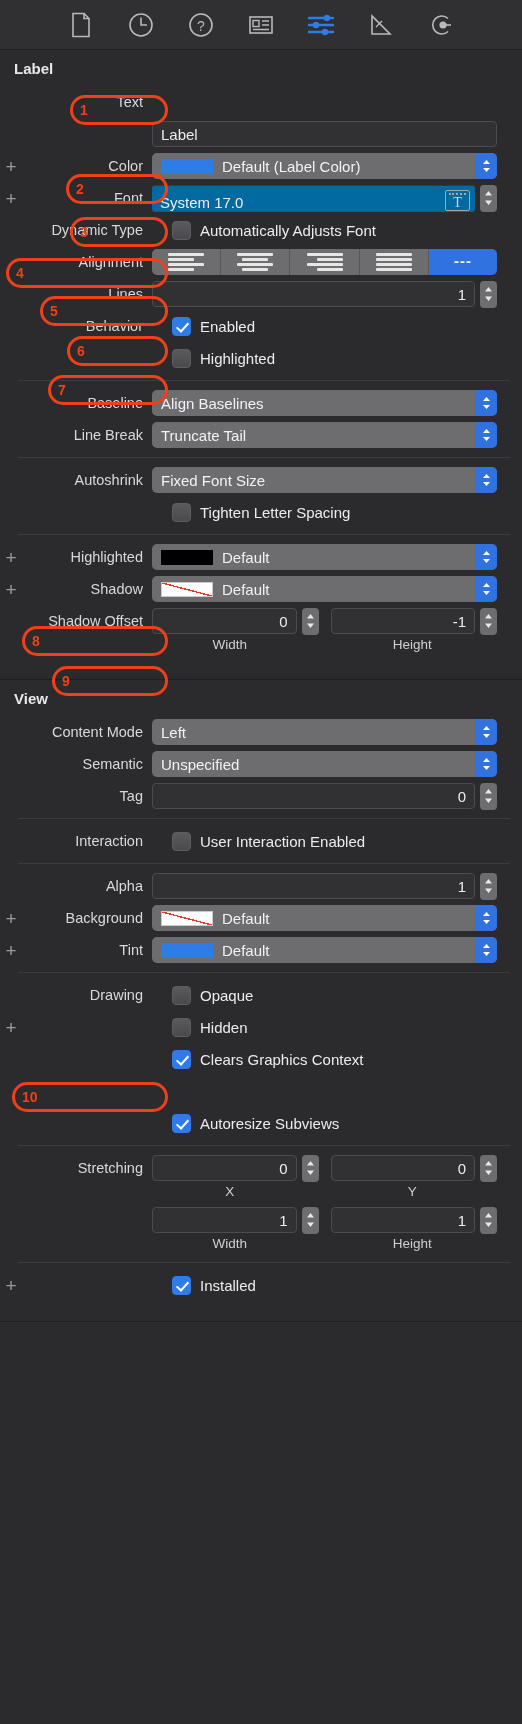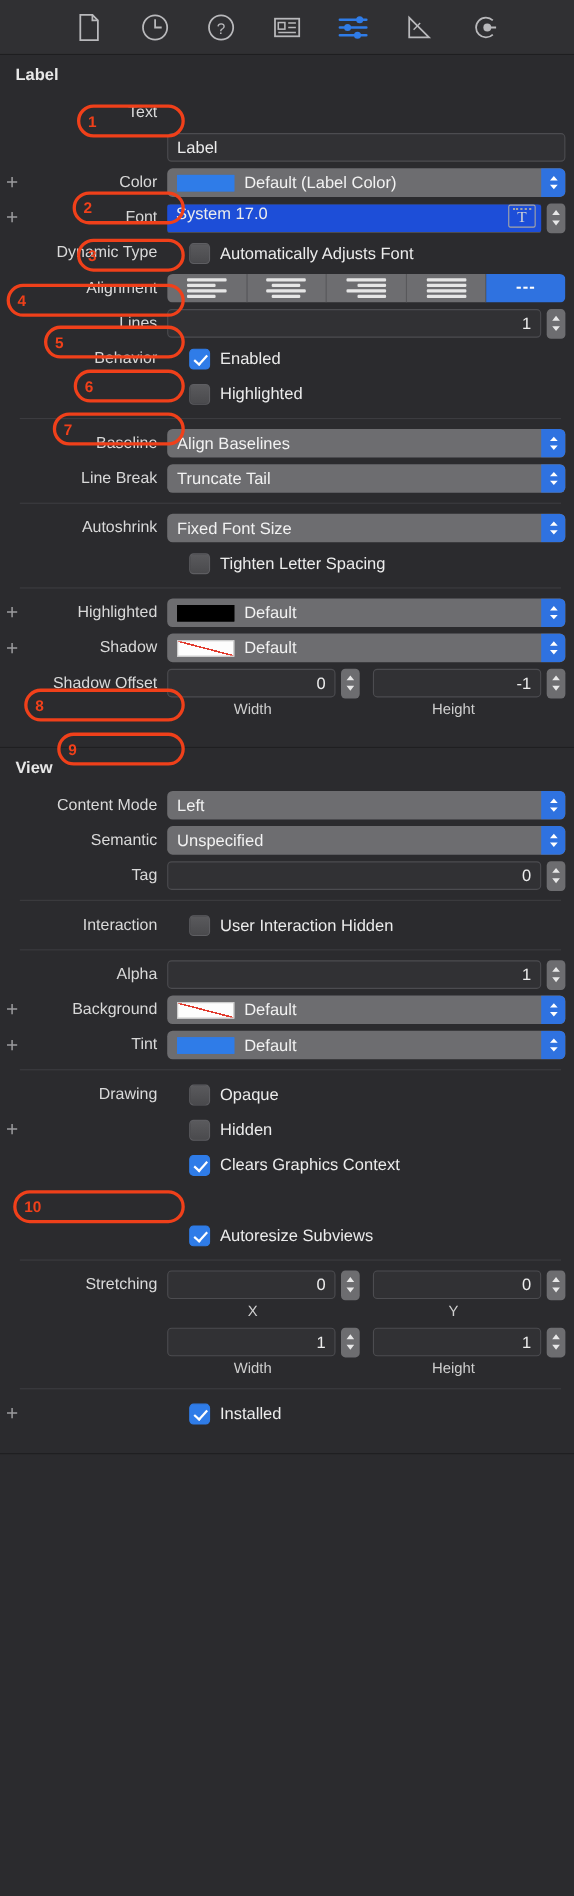--- a/index.html
+++ b/index.html
@@ -26,21 +26,21 @@
   
   .section-title {
     font-size: 15px; font-weight: bold; color: #e8e8e8;
     padding: 10px 0 9px 14px;
   }
   .panel { padding: 0 0 0 0; }
 
   .row {
     display: flex; align-items: center;
     min-height: 32px;
-    padding: 2px 8px 2px 0;
+    padding: 2px 25px 2px 0;
     position: relative;
   }
   .plus {
     width: 22px; min-width:22px; text-align: center;
     color: #9a9a9d; font-size: 19px; line-height: 1;
     user-select:none;
   }
   .plus.empty { color: transparent; }
   .label {
     width: 130px; min-width: 130px; text-align: right;
@@ -90,23 +90,23 @@
   
   .stepper {
     width: 17px; height: 27px; margin-left: 5px; flex: none;
     background: #6d6d70; border-radius: 4px;
     display:flex; flex-direction:column; align-items:center; justify-content:center;
   }
   .stepper svg { display:block; }
 
   
   .fontfield {
-    flex: 1; height: 27px; background: #1d4ed8;
+    flex: 1; height: 27px; background: #0369a1;
     border-bottom: 1px solid #4c4c50; border-top:1px solid #3a3a3d;
-    display: flex; align-items: flex-start; padding: 0 5px 0 8px;
+    display: flex; align-items: flex-end; padding: 0 5px 0 8px;
     font-size: 15px; color: #ececec; border-radius:3px;
   }
   .fontfield .fname { flex:1; }
   .ticon {
     width: 25px; height: 21px; border: 1px solid #a6a6a6;
     border-radius: 2px; display:flex; align-items:flex-end;
     justify-content:center; position:relative; color:#d5d5d5;
     font-family:"Liberation Serif", serif; font-size: 14px; line-height:15px;
   }
   .ticon::before{
@@ -534,21 +534,21 @@
       </div>
     </div>
 
     <hr class="sep">
 
     <div class="row">
       <div class="plus empty">+</div>
       <div class="label">Interaction</div>
       <div class="field cbrow">
         <span class="cb"></span>
-        <span class="cblabel">User Interaction Hidden</span>
+        <span class="cblabel">User Interaction Enabled</span>
       </div>
     </div>
 
     <hr class="sep">
 
     <div class="row">
       <div class="plus empty">+</div>
       <div class="label">Alpha</div>
       <div class="field">
         <div class="input right plainbg">1</div>

